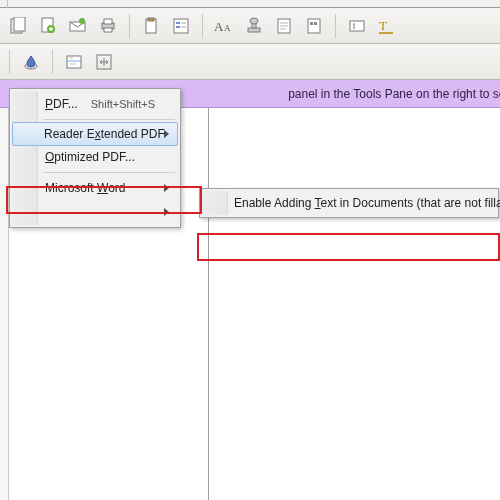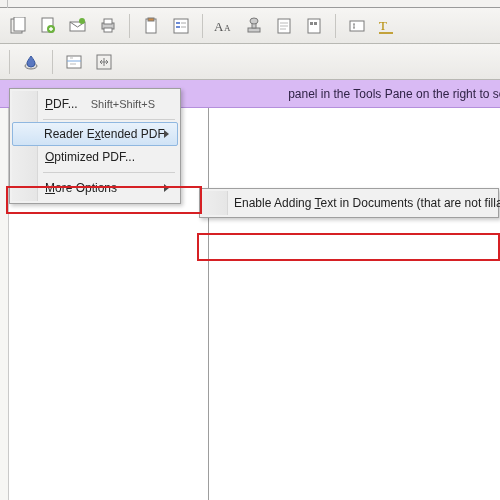--- a/index.html
+++ b/index.html
@@ -302,21 +302,24 @@
       <div class="msep"></div>
       <div class="mi highlight">
         <span class="lbl">Reader E<u>x</u>tended PDF</span>
         <span class="arrow"></span>
       </div>
       <div class="mi">
         <span class="lbl"><u>O</u>ptimized PDF...</span>
       </div>
       <div class="msep"></div>
       <div class="mi">
-        <span class="lbl"><u>M</u>ore Options</span>
+        <span class="lbl">Microsoft <u>W</u>ord</span>
+        <span class="arrow"></span>
+      </div>
+      <div class="mi">
         <span class="arrow"></span>
       </div>
     </div>
 </div>
 
 <div class="submenu">
   <div class="menu-strip"></div>
   <div id="submenu-body">
       <div class="mi">
         <span class="lbl">Enable Adding <u>T</u>ext in Documents (that are not fillable forms)...</span>

